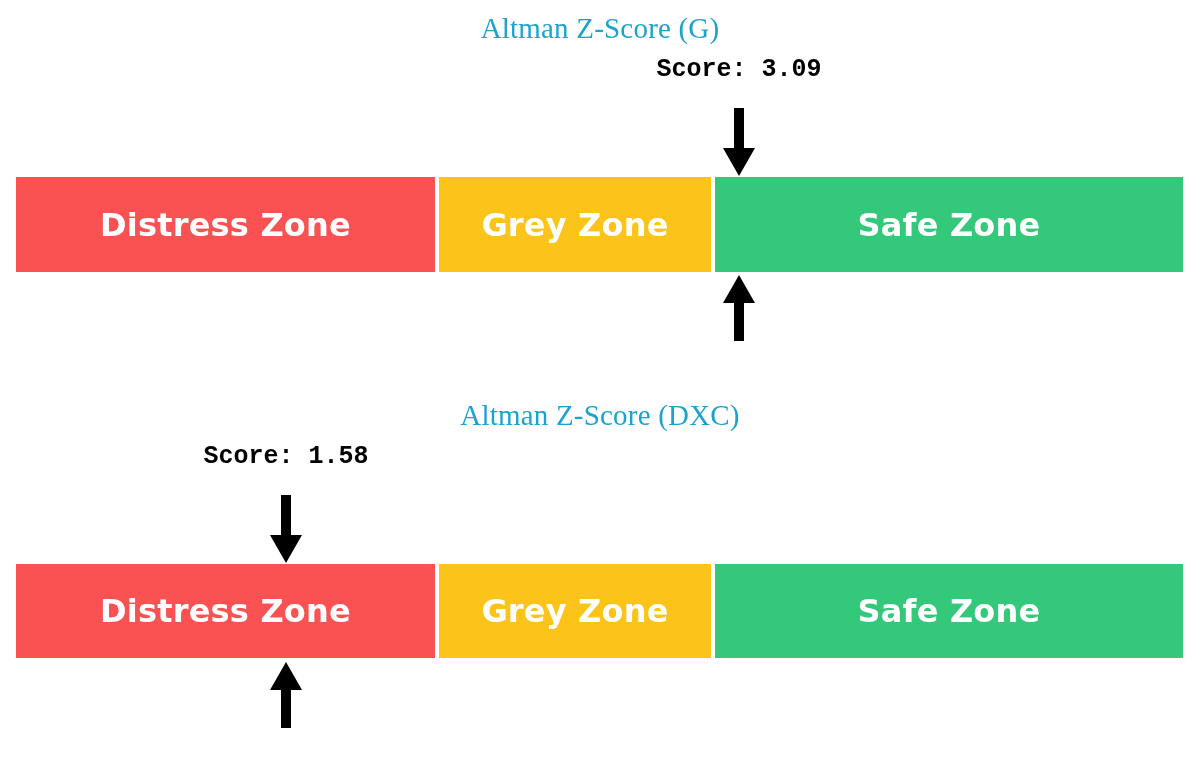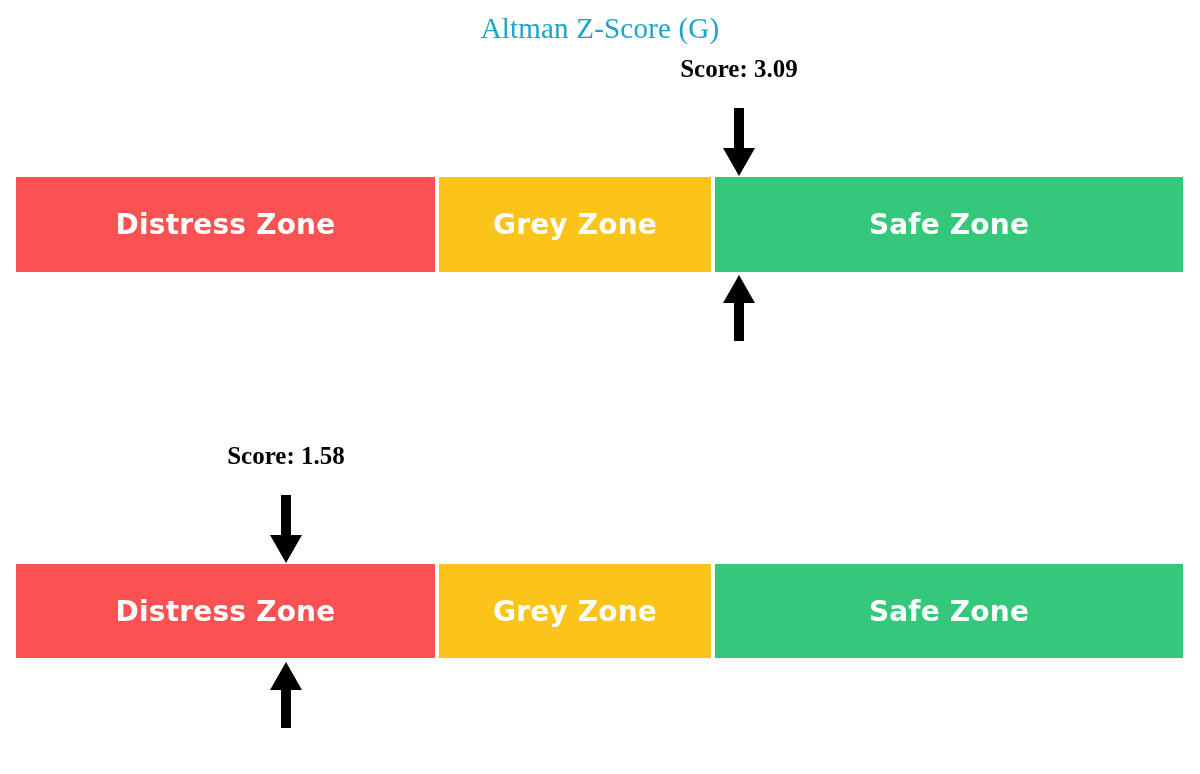--- a/index.html
+++ b/index.html
@@ -29,39 +29,39 @@
     text-align: center;
     font-family: Liberation Serif, serif;
     font-size: 29px;
     font-weight: 400;
     letter-spacing: 0.2px;
     white-space: nowrap;
   }
 
   .score-label {
     position: absolute;
-    font-family: Liberation Serif, serif;
+    font-family: Liberation Mono, monospace;
     font-size: 25px;
     font-weight: bold;
     color: #000000;
     white-space: nowrap;
     transform: translateX(-50%);
     text-align: center;
   }
 
   .bar {
     position: absolute;
     display: flex;
     align-items: center;
     justify-content: center;
   }
   .bar-label {
     font-family: "DejaVu Sans", sans-serif;
     font-weight: bold;
-    font-size: 28px;
+    font-size: 32px;
     color: #ffffff;
     white-space: nowrap;
     letter-spacing: 0.2px;
   }
 
   .arrow {
     position: absolute;
     transform: translateX(-50%);
   }
   .arrow svg { display: block; }
@@ -93,20 +93,21 @@
 
   <div class="arrow" style="top:275px; left:739px;">
     <svg width="34" height="67" viewBox="0 0 34 67" aria-hidden="true">
       <path d="M17 0 L33 28 H22 V66 H12 V28 H1 Z" fill="#000000"></path>
     </svg>
   </div>
 </div>
 
 <div class="panel" style="top:387px; height:387px;">
 
+  <div class="chart-title" style="top:12px; color:#1ba3cd;">Altman Z-Score (DXC)</div>
 
   <div class="score-label" style="top:55px; left:286px;">Score: 1.58</div>
 
   <div class="arrow" style="top:108px; left:286px;">
     <svg width="34" height="70" viewBox="0 0 34 70" aria-hidden="true">
       <path d="M12 0 H22 V40 H33 L17 68 L1 40 H12 Z" fill="#000000"></path>
     </svg>
   </div>
 
   <div class="bar" style="left:16px; top:177px; width:419px; height:94px; background:#fa5252;">

